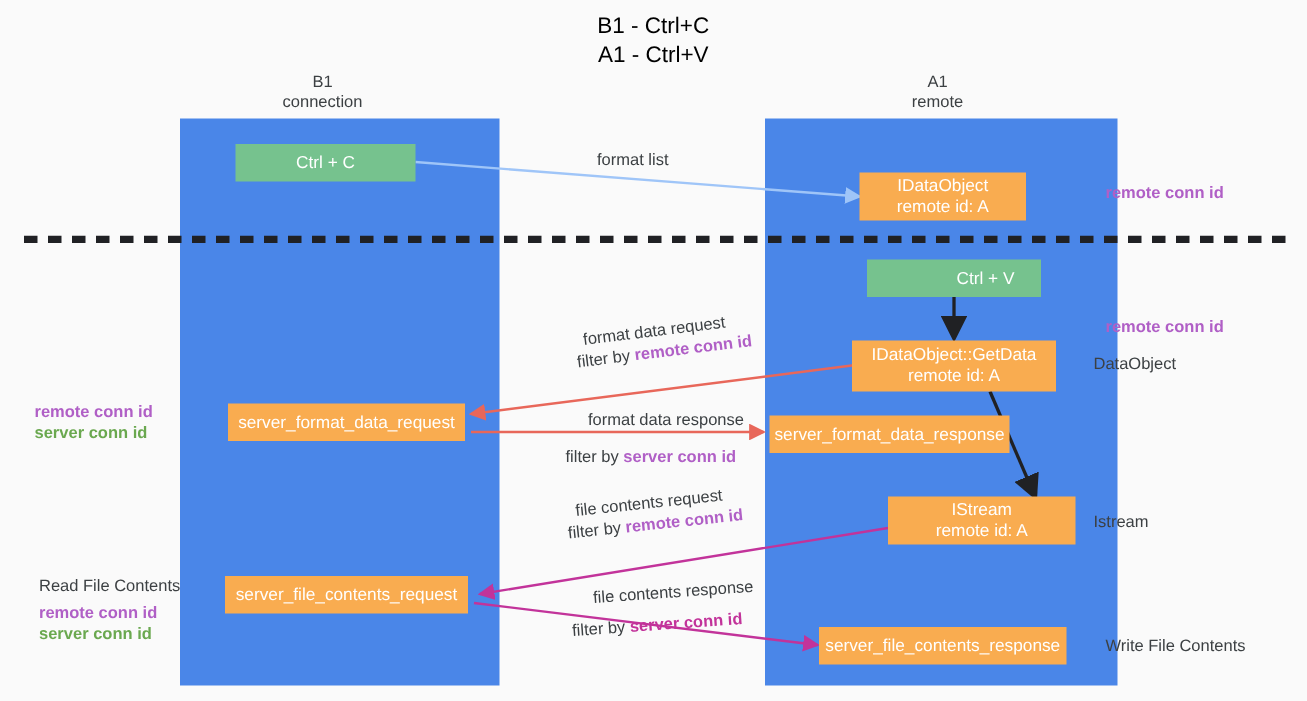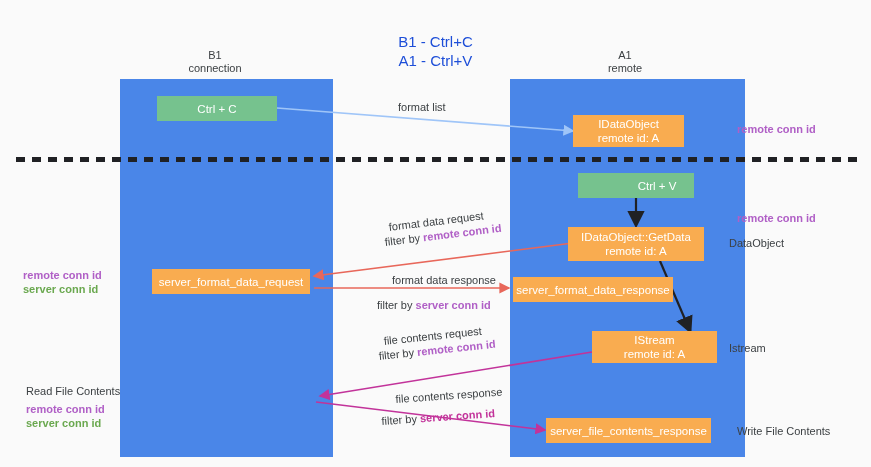--- a/index.html
+++ b/index.html
@@ -19,23 +19,22 @@
   }
   .abs { position: absolute; }
 
   
   .title {
     left: 0; top: 8px;
     width: 871px;
     text-align: center;
     font-size: 15px;
     line-height: 19px;
-    color: #1d4ed8;
+    color: #000000;
     white-space: pre;
-    margin-top: 24px;
   }
 
   
   .colhead {
     font-size: 11px;
     line-height: 13px;
     text-align: center;
     color: #3c4043;
     white-space: pre;
   }
@@ -154,20 +153,21 @@
   <div class="abs box orange" style="left:568px; top:227px; width:136px; height:34px;">IDataObject::GetData
 remote id: A</div>
 
   <div class="abs box orange" style="left:152px; top:269px; width:158px; height:25px;">server_format_data_request</div>
 
   <div class="abs box orange" style="left:513px; top:277px; width:160px; height:25px;">server_format_data_response</div>
 
   <div class="abs box orange" style="left:592px; top:331px; width:125px; height:32px;">IStream
 remote id: A</div>
 
+  <div class="abs box orange" style="left:150px; top:384px; width:162px; height:25px;">server_file_contents_request</div>
 
   <div class="abs box orange" style="left:546px; top:418px; width:165px; height:25px;">server_file_contents_response</div>
 
   <div class="abs alabel" style="left:398px; top:100px;">format list</div>
 
   <div class="abs alabel" style="left:388px; top:220px; transform:rotate(-7deg); transform-origin:left top;">format data request</div>
   <div class="abs alabel" style="left:384px; top:235px; transform:rotate(-7deg); transform-origin:left top;">
     <span>filter by </span><span class="hl-purple">remote conn id</span>
   </div>
 

